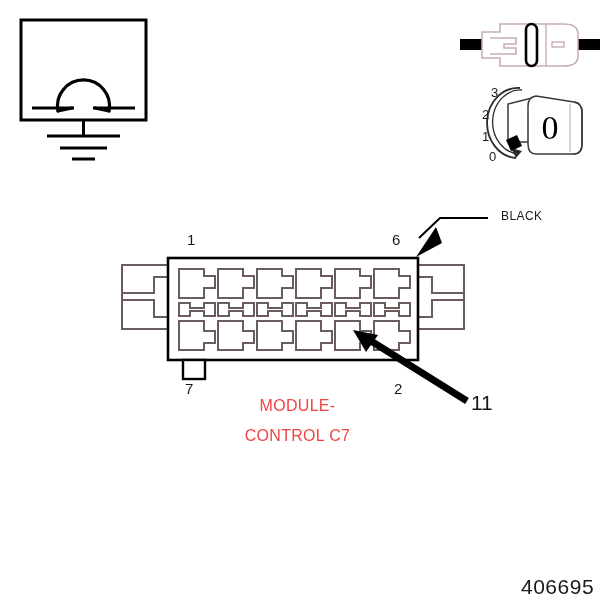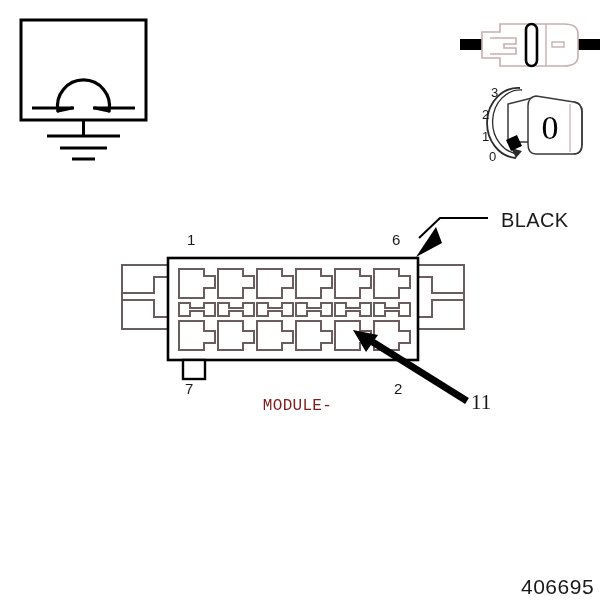--- a/index.html
+++ b/index.html
@@ -21,39 +21,38 @@
   svg { display: block; overflow: visible; }
 
   .lbl {
     position: absolute;
     font-family: "Liberation Sans", sans-serif;
     color: #1a1a1a;
     white-space: pre;
     line-height: 1;
   }
   .lbl-pin   { font-size: 15px; }
-  .lbl-black { font-size: 20px; letter-spacing: 0.4px; }
-  .lbl-call  { font-size: 21px; font-family: Liberation Serif, serif; }
+  .lbl-black { font-size: 12px; letter-spacing: 0.4px; }
+  .lbl-call  { font-size: 21px; }
   .lbl-sw    { font-size: 13px; }
   .lbl-code  { font-size: 21px; letter-spacing: 0.5px; }
 
   .name-block {
     position: absolute;
     left: 175px;
     top: 398px;
     width: 245px;
     text-align: center;
   }
   .name-block div {
     margin-bottom: 14px;
     font-size: 16px;
     letter-spacing: 0.3px;
-    color: #7f1d1d;
+    color: #ef4444;
     line-height: 1;
-    font-family: Liberation Mono, monospace;
   }
 </style>
 </head>
 <body>
 
 <div id="page">
 
   <div class="abs" style="left:18px; top:12px;">
     <svg width="140" height="160" viewBox="0 0 140 160">
 
@@ -176,17 +175,18 @@
   <div class="lbl lbl-pin" style="left:392px; top:232px;">6</div>
   <div class="lbl lbl-pin" style="left:185px; top:381px;">7</div>
   <div class="lbl lbl-pin" style="left:394px; top:381px;">2</div>
 
   <div class="lbl lbl-black" style="left:501px; top:210px;">BLACK</div>
 
   <div class="lbl lbl-call" style="left:471px; top:392px;">11</div>
 
   <div class="name-block">
     <div>MODULE-</div>
+    <div>CONTROL C7</div>
   </div>
 
   <div class="lbl lbl-code" style="left:521px; top:576px;">406695</div>
 
 </div>
 
 </body></html>

